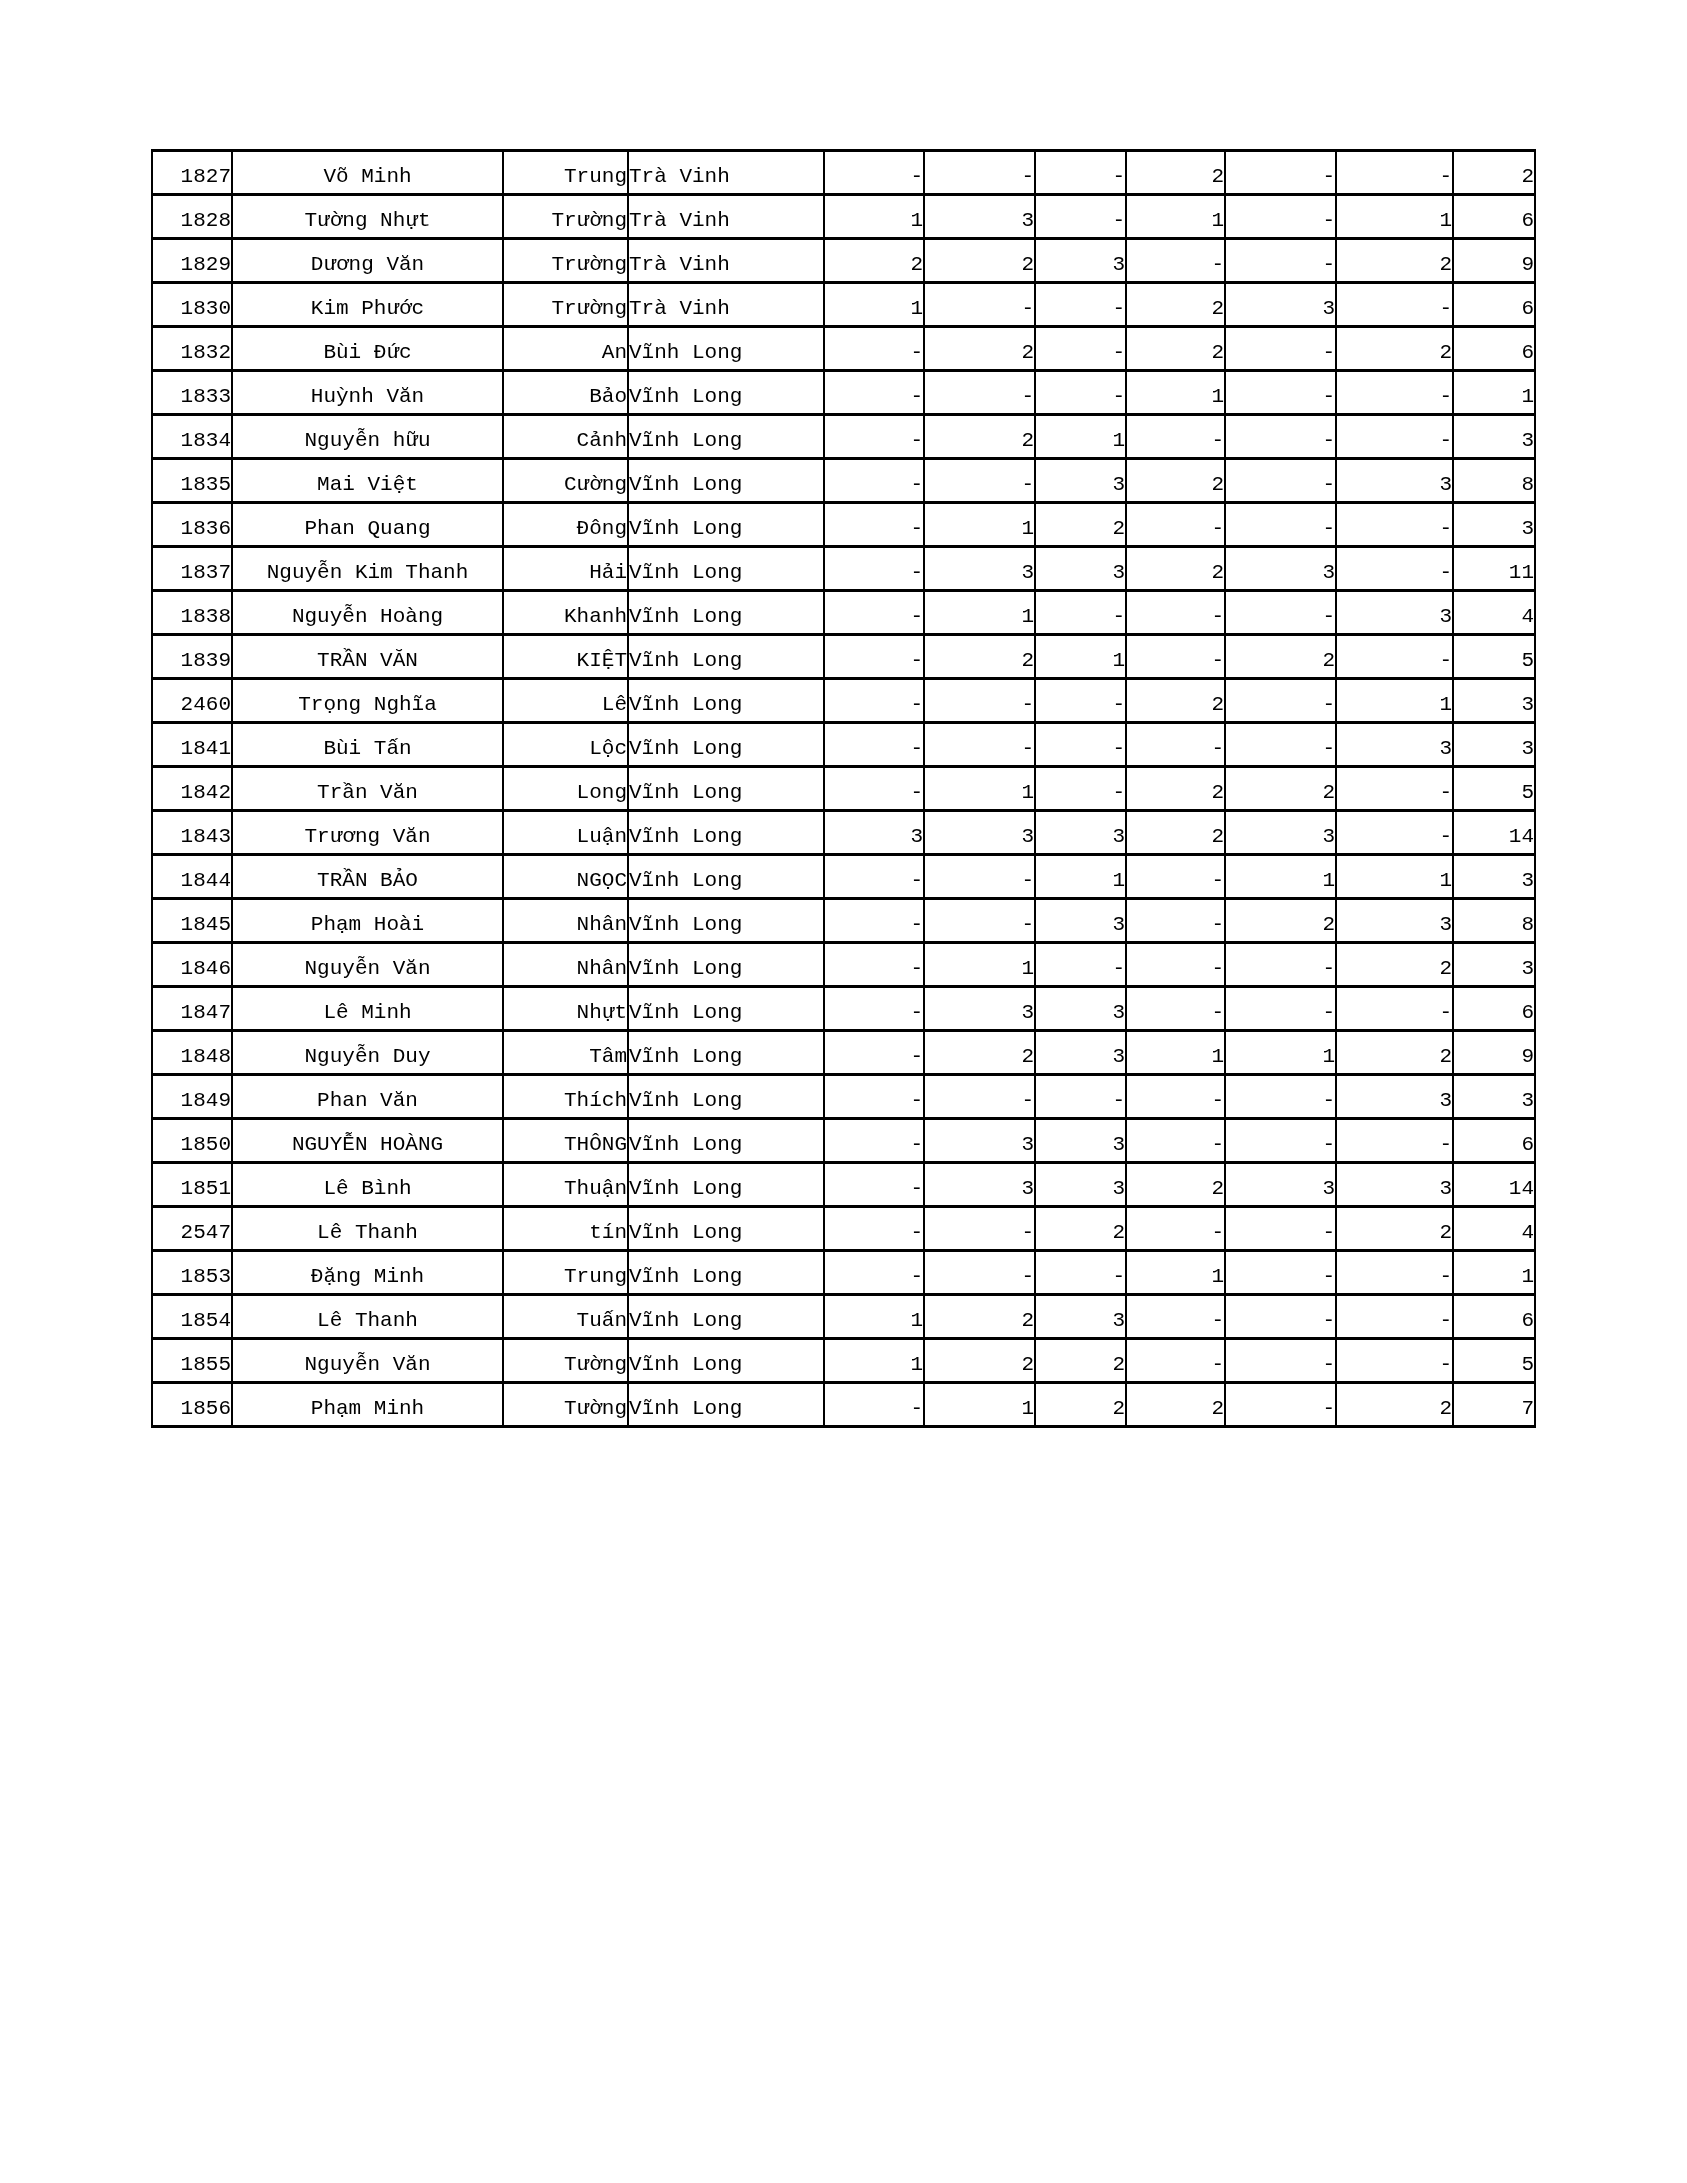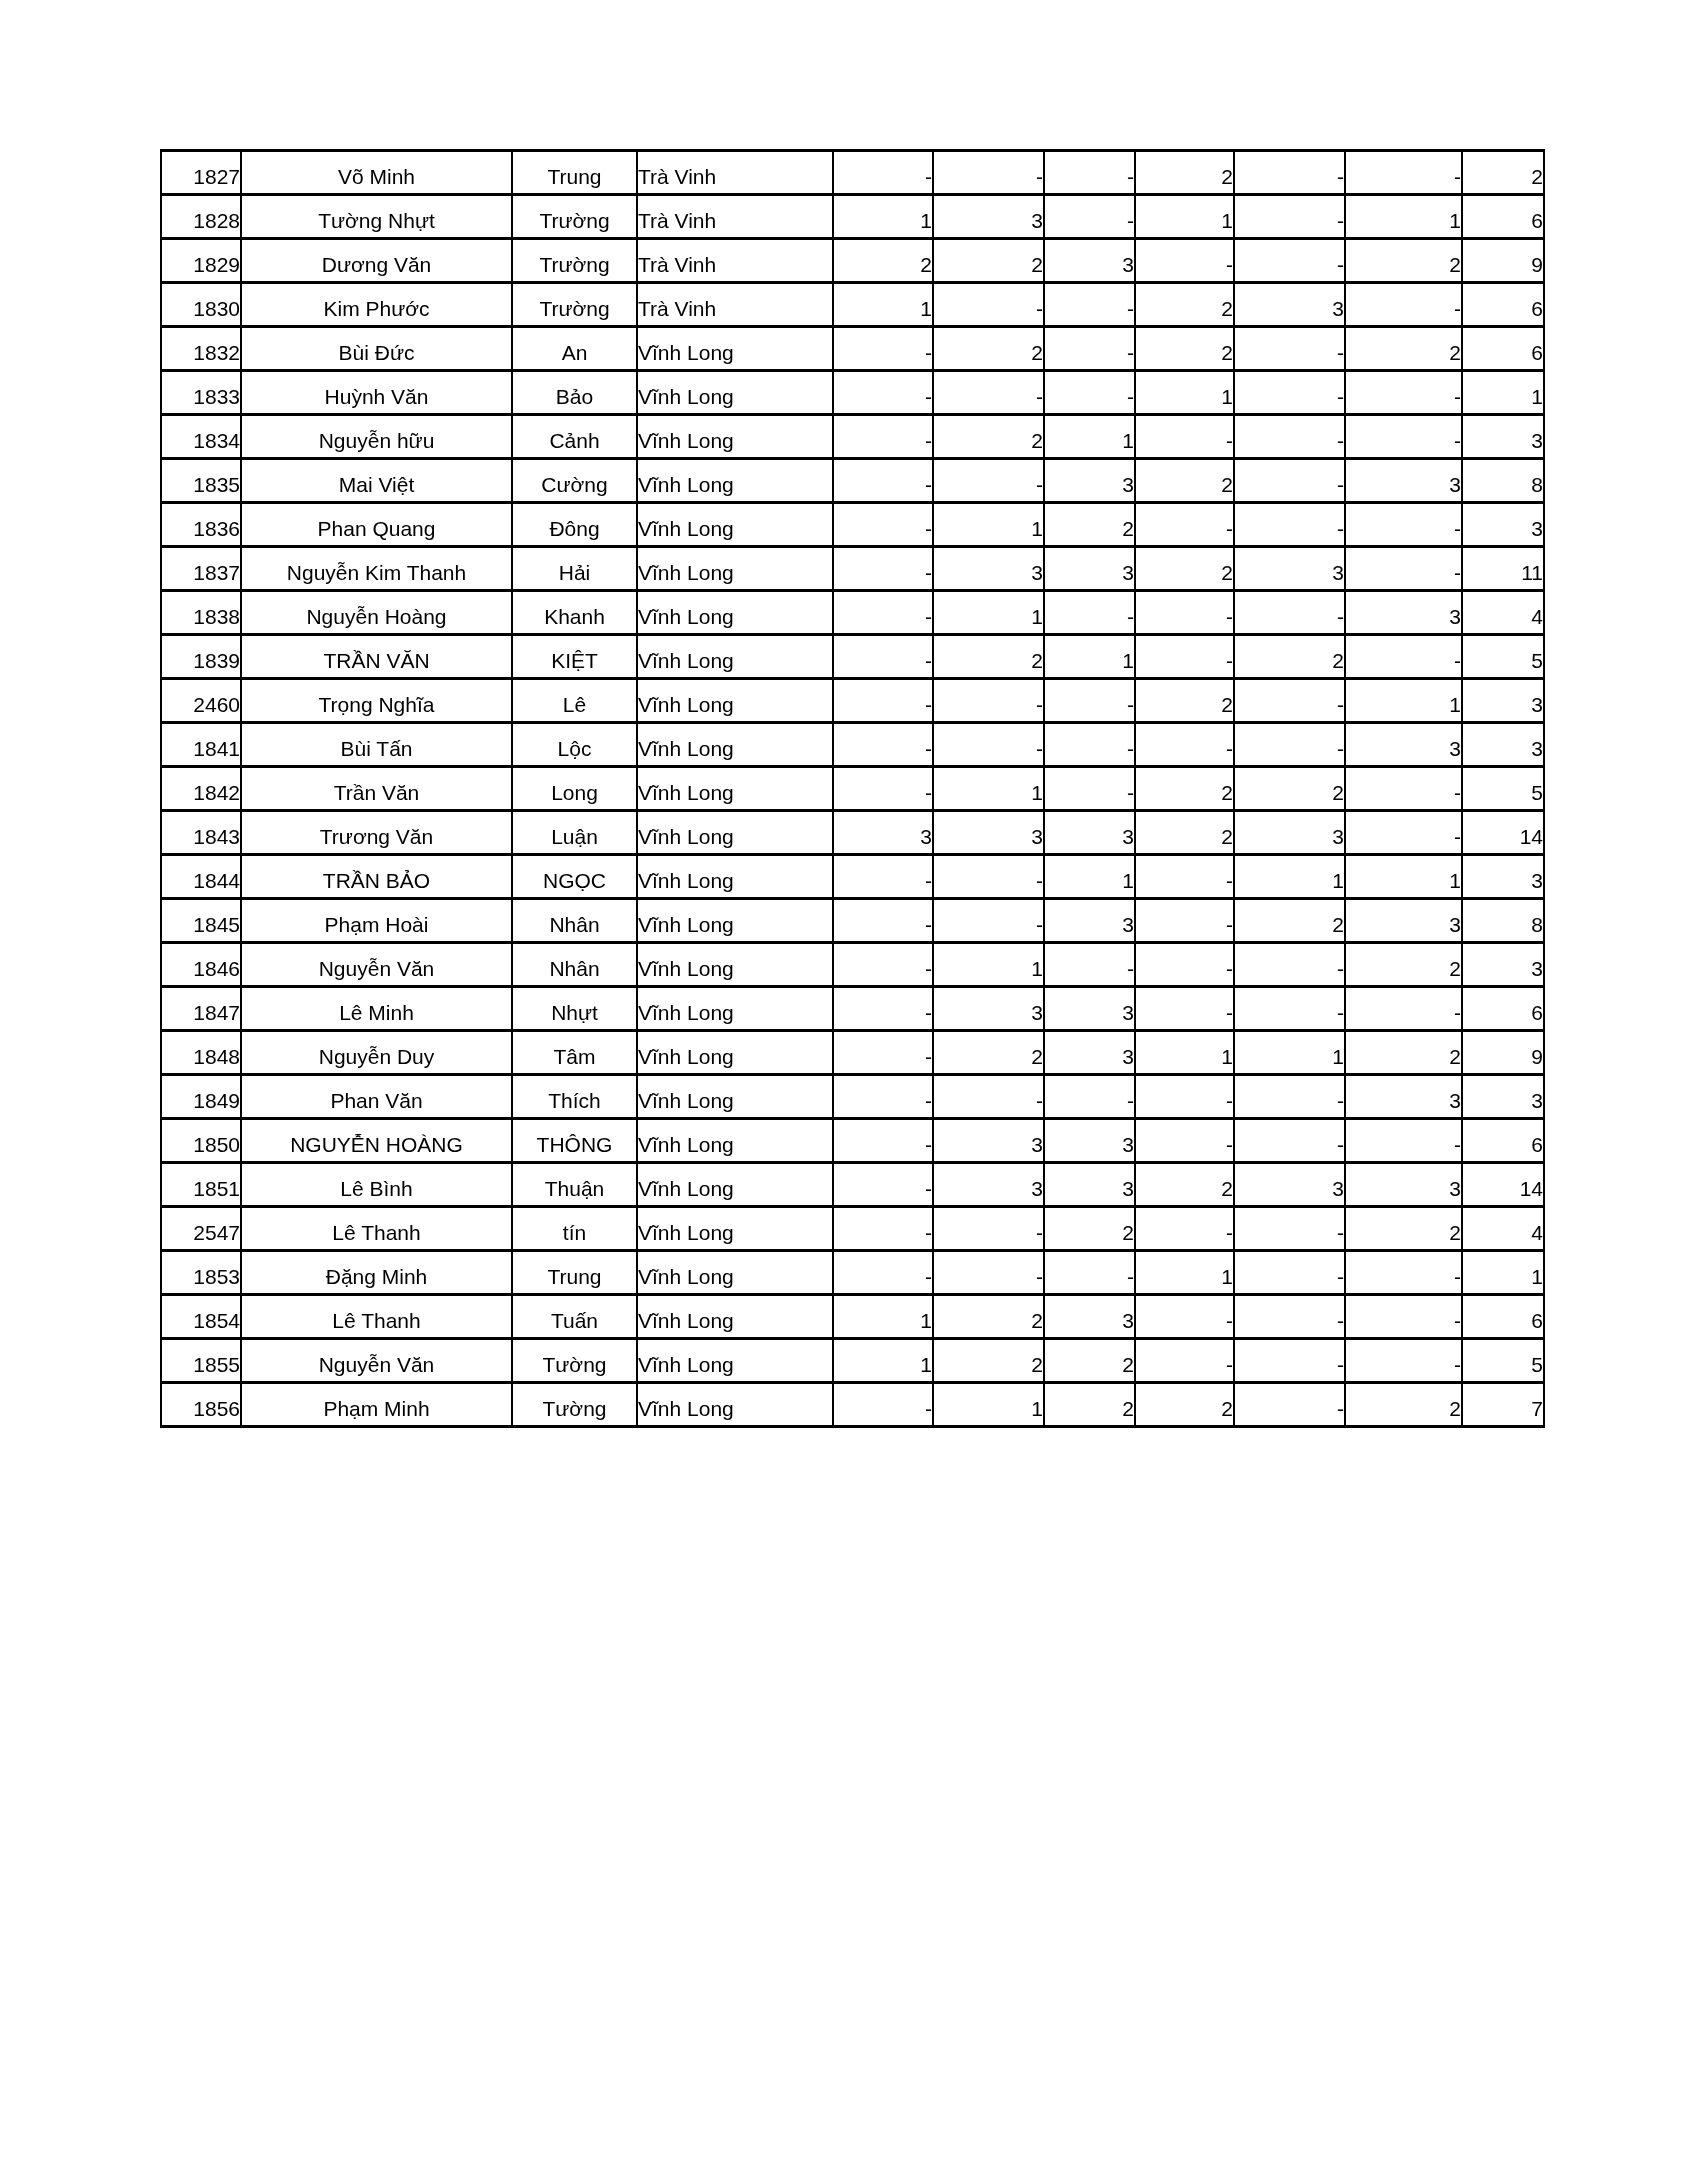--- a/index.html
+++ b/index.html
@@ -11,45 +11,46 @@
     position: relative;
     width: 1687px;
     height: 2183px;
     background: #ffffff;
     font-family: "Liberation Sans", "DejaVu Sans", sans-serif;
     color: #000000;
     overflow: hidden;
   }
   table.score-table {
     position: absolute;
-    left: 160px;
+    left: 151px;
     top: 149px;
     border-collapse: collapse;
     table-layout: fixed;
+    font-family: Liberation Mono, monospace;
   }
   table.score-table td {
     border-left: 2px solid #000;
     border-right: 2px solid #000;
     border-top: 3.3px solid #000;
     border-bottom: 3.3px solid #000;
     height: 35px;
     font-size: 21px;
     line-height: 1.0;
     color: #000;
     padding: 0;
     vertical-align: bottom;
     padding-bottom: 6px;
     white-space: nowrap;
     overflow: visible;
     background: #ffffff;
   }
   
   .col-id          { width: 78px; text-align: right; padding-right: 6px;  }
   .col-first_name  { width: 269px; text-align: center;  padding-left: 6px;  }
-  .col-last_name   { width: 123px; text-align: center;  padding-left: 6px;  }
+  .col-last_name   { width: 123px; text-align: right;  padding-left: 6px;  }
   .col-province    { width: 194px; text-align: left;  padding-left: 6px; margin-top: 37px;  }
   .col-n1          { width: 98px; text-align: right; padding-right: 9.3px; }
   .col-n2          { width: 109px; text-align: right; padding-right: 9.3px; }
   .col-n3          { width: 89px; text-align: right; padding-right: 9.3px; }
   .col-n4          { width: 97px; text-align: right; padding-right: 9.3px; }
   .col-n5          { width: 109px; text-align: right; padding-right: 9.3px; }
   .col-n6          { width: 115px; text-align: right; padding-right: 9.3px; }
   .col-total       { width: 80px; text-align: right; padding-right: 8px; }
   
   td.dash { padding-right: 17px; }

